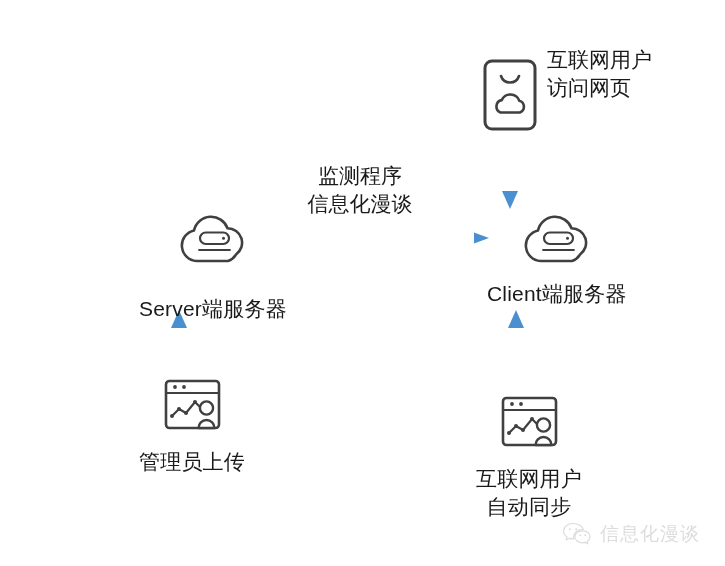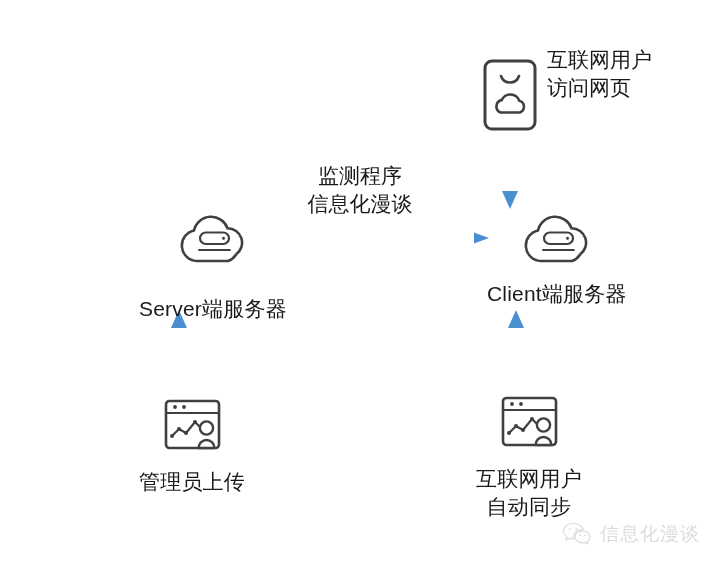--- a/index.html
+++ b/index.html
@@ -158,21 +158,21 @@
       <svg width="80" height="62" viewBox="0 0 80 62" xmlns="http://www.w3.org/2000/svg">
         <path d="M23.5 55 a15.5 15.5 0 0 1 -2.5 -30.6 a17.5 17.5 0 0 1 33.5 -2.2 a14.5 14.5 0 0 1 8.5 26.3 a15 15 0 0 1 -8 6.5 z" fill="#ffffff" stroke="#404040" stroke-width="2.6" stroke-linejoin="round"></path>
         <rect x="27" y="26.5" width="29" height="11.5" rx="5.75" ry="5.75" fill="#ffffff" stroke="#404040" stroke-width="2.2"></rect>
         <circle cx="50.5" cy="32.2" r="1.5" fill="#404040"></circle>
         <line x1="26" y1="44" x2="57" y2="44" stroke="#404040" stroke-width="1.8" stroke-linecap="round"></line>
       </svg>
     </span>
     <div class="node-label" style="margin-top:12px;">Client端服务器</div>
   </div>
 
-  <div class="node" style="left:139px; top:398px;">
+  <div class="node" style="left:139px; top:378px;">
     <span class="icon-box">
       <svg width="80" height="56" viewBox="0 0 80 56" xmlns="http://www.w3.org/2000/svg">
         <rect x="14" y="3" width="53" height="47" rx="3.5" ry="3.5" fill="#ffffff" stroke="#404040" stroke-width="2.6"></rect>
         <line x1="14" y1="15" x2="67" y2="15" stroke="#404040" stroke-width="2.2"></line>
         <circle cx="23" cy="9" r="1.9" fill="#404040"></circle>
         <circle cx="32" cy="9" r="1.9" fill="#404040"></circle>
         <polyline points="20,38 27,31 34,35 43,24 49,30" fill="none" stroke="#404040" stroke-width="2.2" stroke-linecap="round" stroke-linejoin="round"></polyline>
         <circle cx="20" cy="38" r="2" fill="#404040"></circle>
         <circle cx="27" cy="31" r="2" fill="#404040"></circle>
         <circle cx="34" cy="35" r="2" fill="#404040"></circle>

